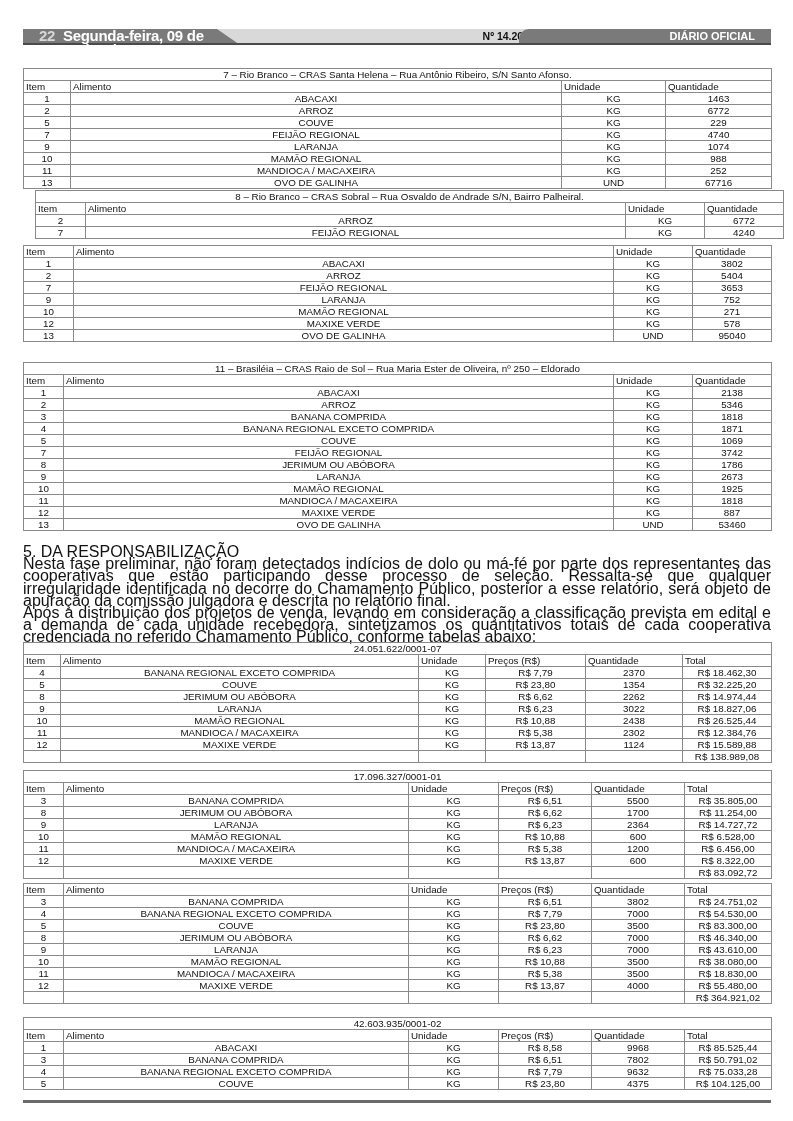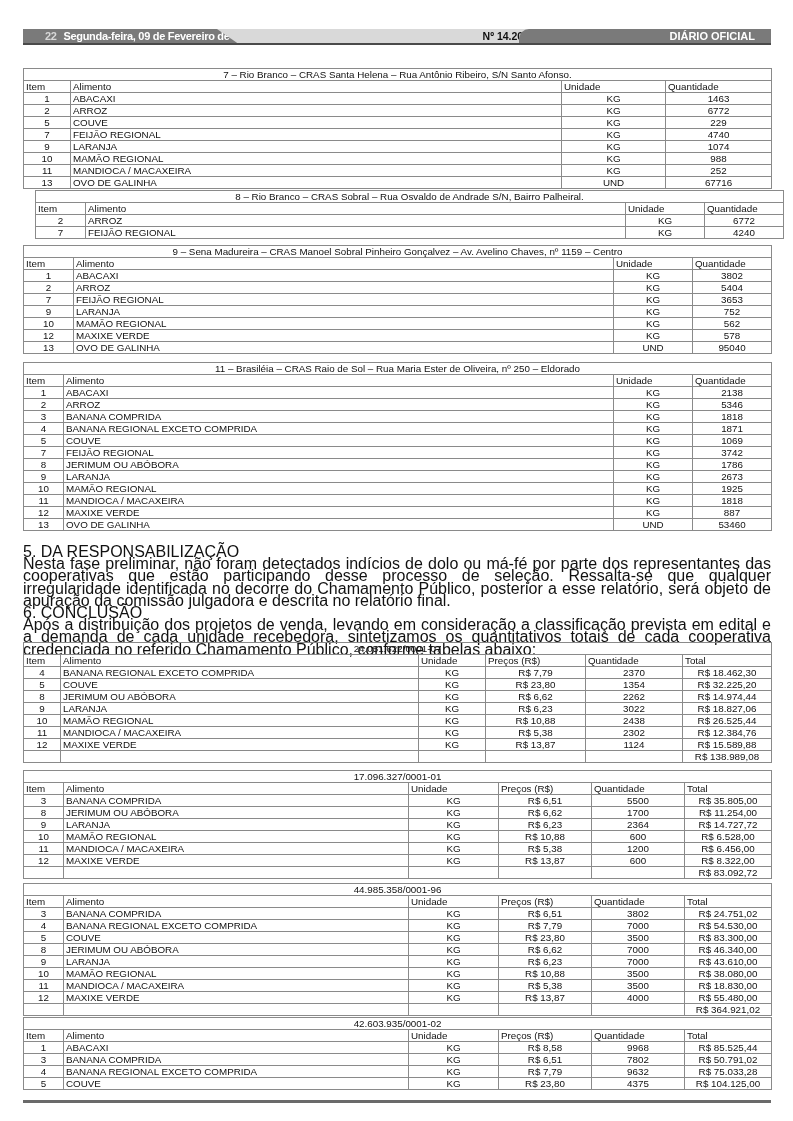--- a/index.html
+++ b/index.html
@@ -8,21 +8,21 @@
     width: 793px; height: 1121px; position: relative; overflow: hidden;
     font-family: "Liberation Sans", sans-serif; color: #111;
   }
   .header {
     position: absolute; left: 23px; top: 29px; width: 748px; height: 16px;
     background: #7a7a7a; border-bottom: 2px solid #4a4a4a;
     font-family: "Liberation Sans", sans-serif; font-weight: bold;
   }
   .header .left {
     position: absolute; left: 0; top: 0; height: 16px; width: 212px;
-    color: #fff; font-size: 11px; line-height: 14px; padding-left: 22px;
+    color: #fff; font-size: 15px; line-height: 14px; padding-left: 16px;
     letter-spacing: -0.3px;
   }
   .header .left .pagenum { color: #d8d8d8; margin-right: 4px; }
   .header .center {
     position: absolute; left: 214px; top: 0; height: 14px; width: 292px;
     background: #d9d9d9; border-top-left-radius: 0; 
     color: #111; font-size: 10.5px; line-height: 14px; text-align: right;
   }
   .header .center::before {
     content: ""; position: absolute; left: -20px; top: 0; width: 26px; height: 14px;
@@ -41,21 +41,21 @@
     position: absolute; left: 23px; width: 748px; border-collapse: collapse;
     font-size: 9.8px; line-height: 11px; table-layout: fixed;
   }
   table.t td, table.t th {
     border: 1px solid #8a8a8a; padding: 0 2px; height: 12px; font-weight: normal;
     white-space: nowrap; overflow: hidden;
   }
   table.t .cap td { text-align: center; }
   table.t .hd td { }
   table.t td.c { text-align: center; }
-  table.t td.l { text-align: left; }
+  table.t td.l { text-align: center; }
   .text {
     position: absolute; left: 23px; width: 748px;
     font-size: 16px; line-height: 12.2px; text-align: justify;
   }
   .text p { margin: 0; }
   .footer-bar {
     position: absolute; left: 23px; top: 1100px; width: 748px; height: 3px;
     background: #6a6a6a;
   }
 </style>
@@ -170,23 +170,20 @@
     </tbody>
   </table>
 <table class="t" id="cras2" style="top:245px;">
     <colgroup>
       <col style="width: 50px;">
       <col style="width: 540px;">
       <col style="width: 79px;">
       <col style="width: 79px;">
     </colgroup>
     <tbody>
-      <tr class="cap">
-        <td colspan="4">9 – Sena Madureira – CRAS Manoel Sobral Pinheiro Gonçalvez – Av. Avelino Chaves, nº 1159 – Centro</td>
-      </tr>
       <tr class="hd">
         <td>Item</td>
         <td>Alimento</td>
         <td>Unidade</td>
         <td>Quantidade</td>
       </tr>
       <tr>
         <td class="c">1</td>
         <td class="l">ABACAXI</td>
         <td class="c">KG</td>
@@ -207,21 +204,21 @@
       <tr>
         <td class="c">9</td>
         <td class="l">LARANJA</td>
         <td class="c">KG</td>
         <td class="c">752</td>
       </tr>
       <tr>
         <td class="c">10</td>
         <td class="l">MAMÃO REGIONAL</td>
         <td class="c">KG</td>
-        <td class="c">562</td>
+        <td class="c">271</td>
       </tr>
       <tr>
         <td class="c">12</td>
         <td class="l">MAXIXE VERDE</td>
         <td class="c">KG</td>
         <td class="c">578</td>
       </tr>
       <tr>
         <td class="c">13</td>
         <td class="l">OVO DE GALINHA</td>
@@ -318,21 +315,20 @@
         <td class="l">OVO DE GALINHA</td>
         <td class="c">UND</td>
         <td class="c">53460</td>
       </tr>
     </tbody>
   </table>
 
 <div class="text" style="top:546px;">
   <p>5. DA RESPONSABILIZAÇÃO</p>
   <p>Nesta fase preliminar, não foram detectados indícios de dolo ou má-fé por parte dos representantes das cooperativas que estão participando desse processo de seleção. Ressalta-se que qualquer irregularidade identificada no decorre do Chamamento Público, posterior a esse relatório, será objeto de apuração da comissão julgadora e descrita no relatório final.</p>
-  <p>6. CONCLUSÃO</p>
   <p>Após a distribuição dos projetos de venda, levando em consideração a classificação prevista em edital e a demanda de cada unidade recebedora, sintetizamos os quantitativos totais de cada cooperativa credenciada no referido Chamamento Público, conforme tabelas abaixo:</p>
 </div>
 
 <table class="t" id="coop0" style="top:642px;">
     <colgroup>
       <col style="width: 37px;">
       <col style="width: 358px;">
       <col style="width: 67px;">
       <col style="width: 100px;">
       <col style="width: 97px;">
@@ -498,23 +494,20 @@
 <table class="t" id="coop2" style="top:883px;">
     <colgroup>
       <col style="width: 40px;">
       <col style="width: 345px;">
       <col style="width: 90px;">
       <col style="width: 93px;">
       <col style="width: 93px;">
       <col style="width: 87px;">
     </colgroup>
     <tbody>
-      <tr class="cap">
-        <td colspan="6">44.985.358/0001-96</td>
-      </tr>
       <tr class="hd">
         <td>Item</td>
         <td>Alimento</td>
         <td>Unidade</td>
         <td>Preços (R$)</td>
         <td>Quantidade</td>
         <td>Total</td>
       </tr>
       <tr>
         <td class="c">3</td>

